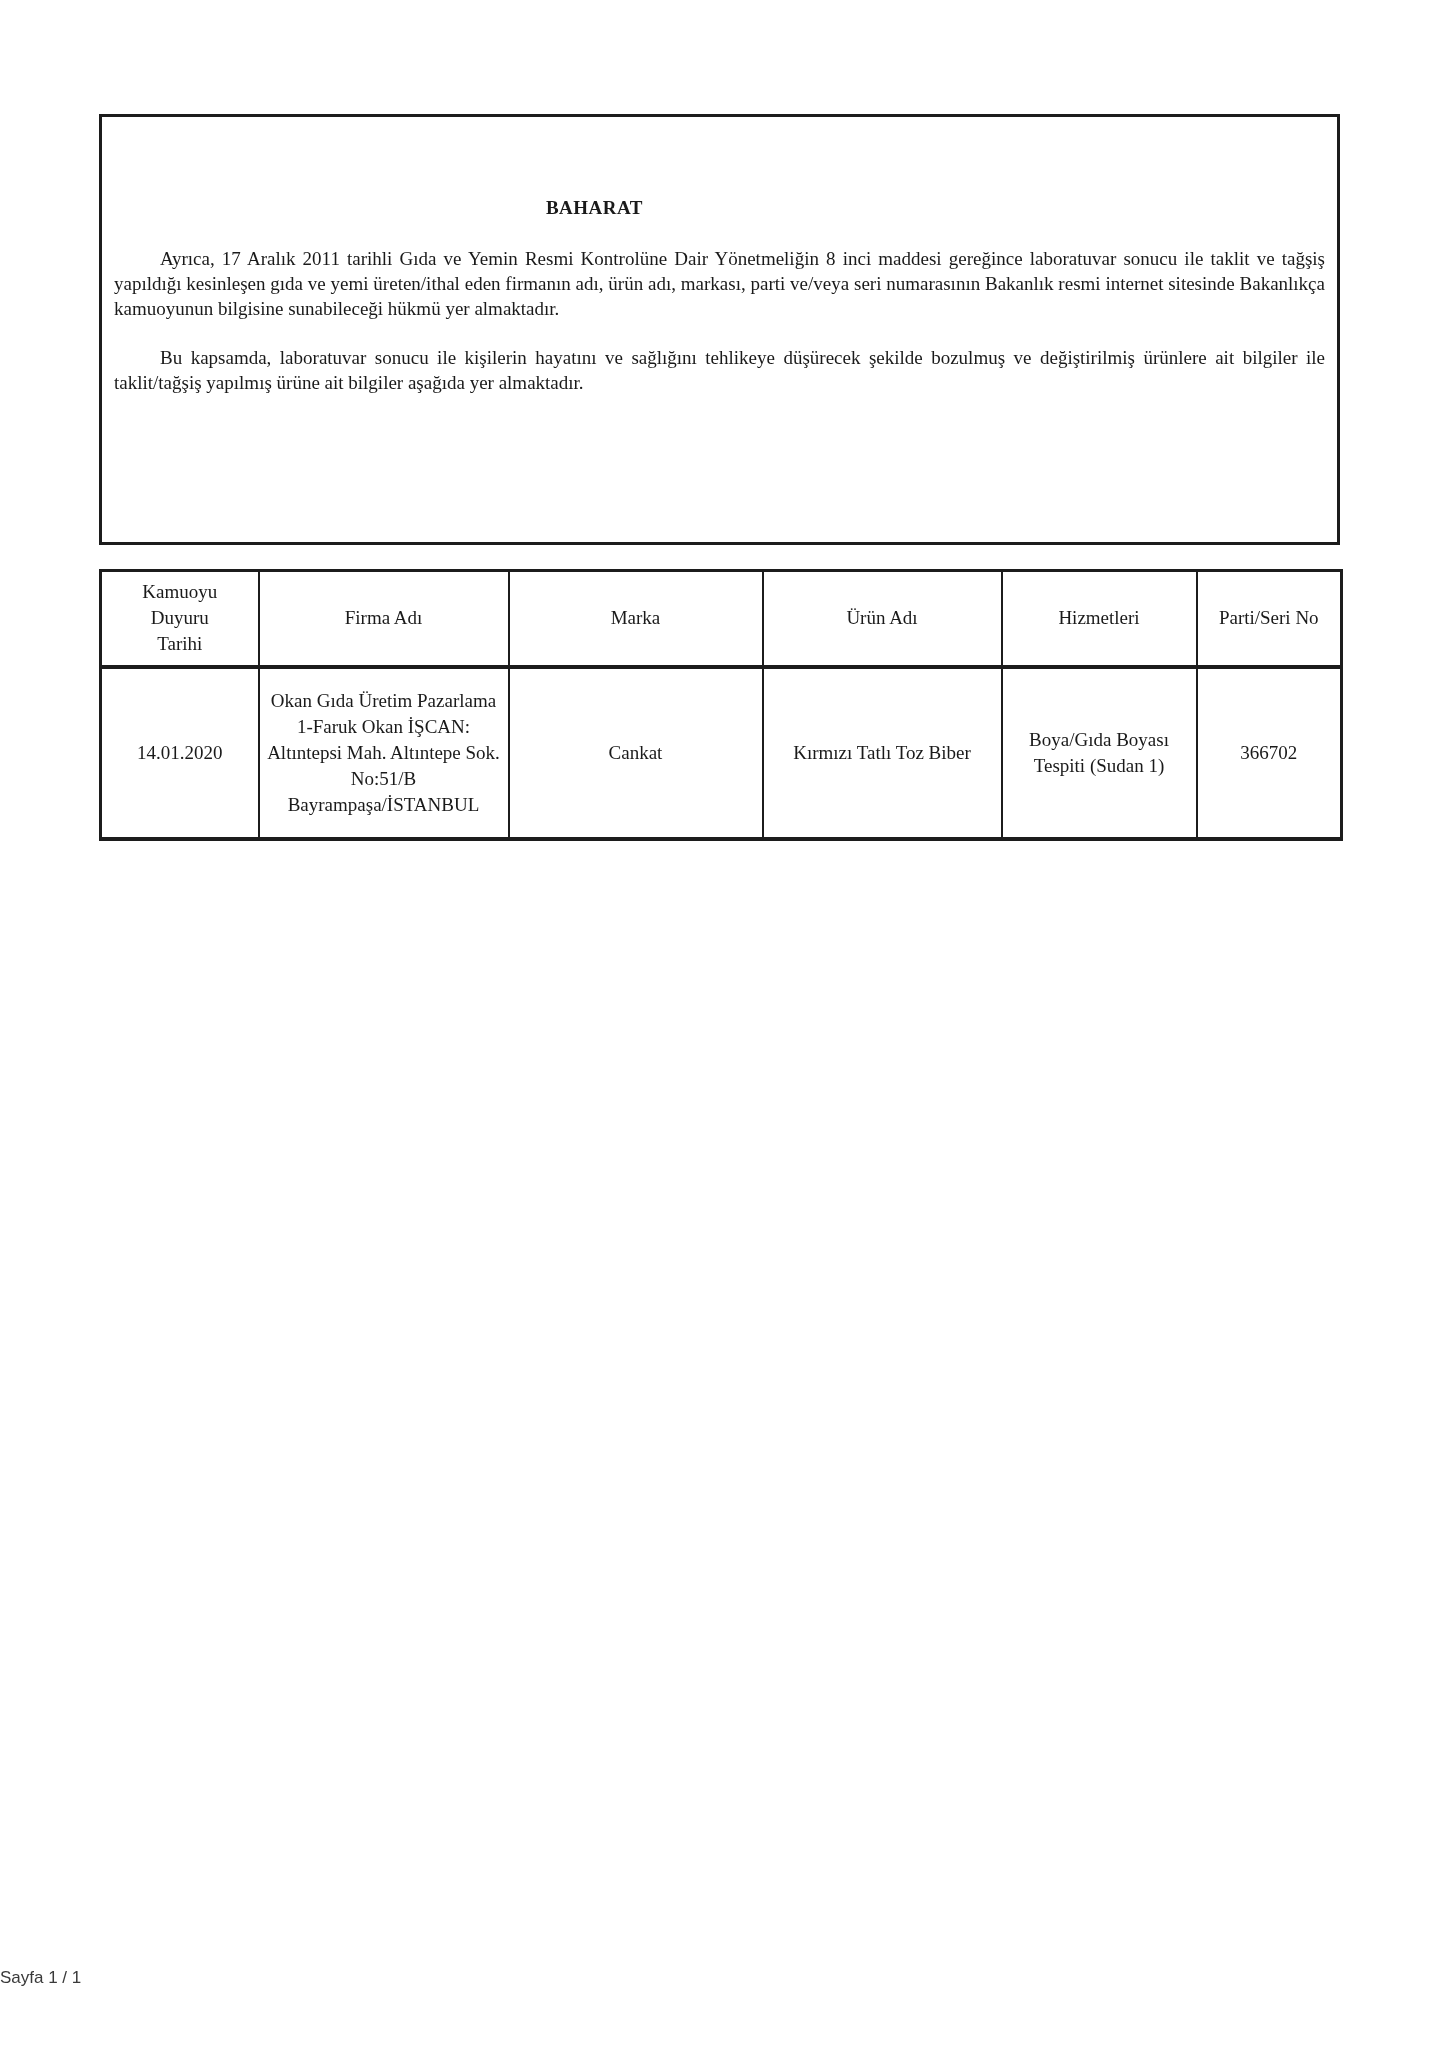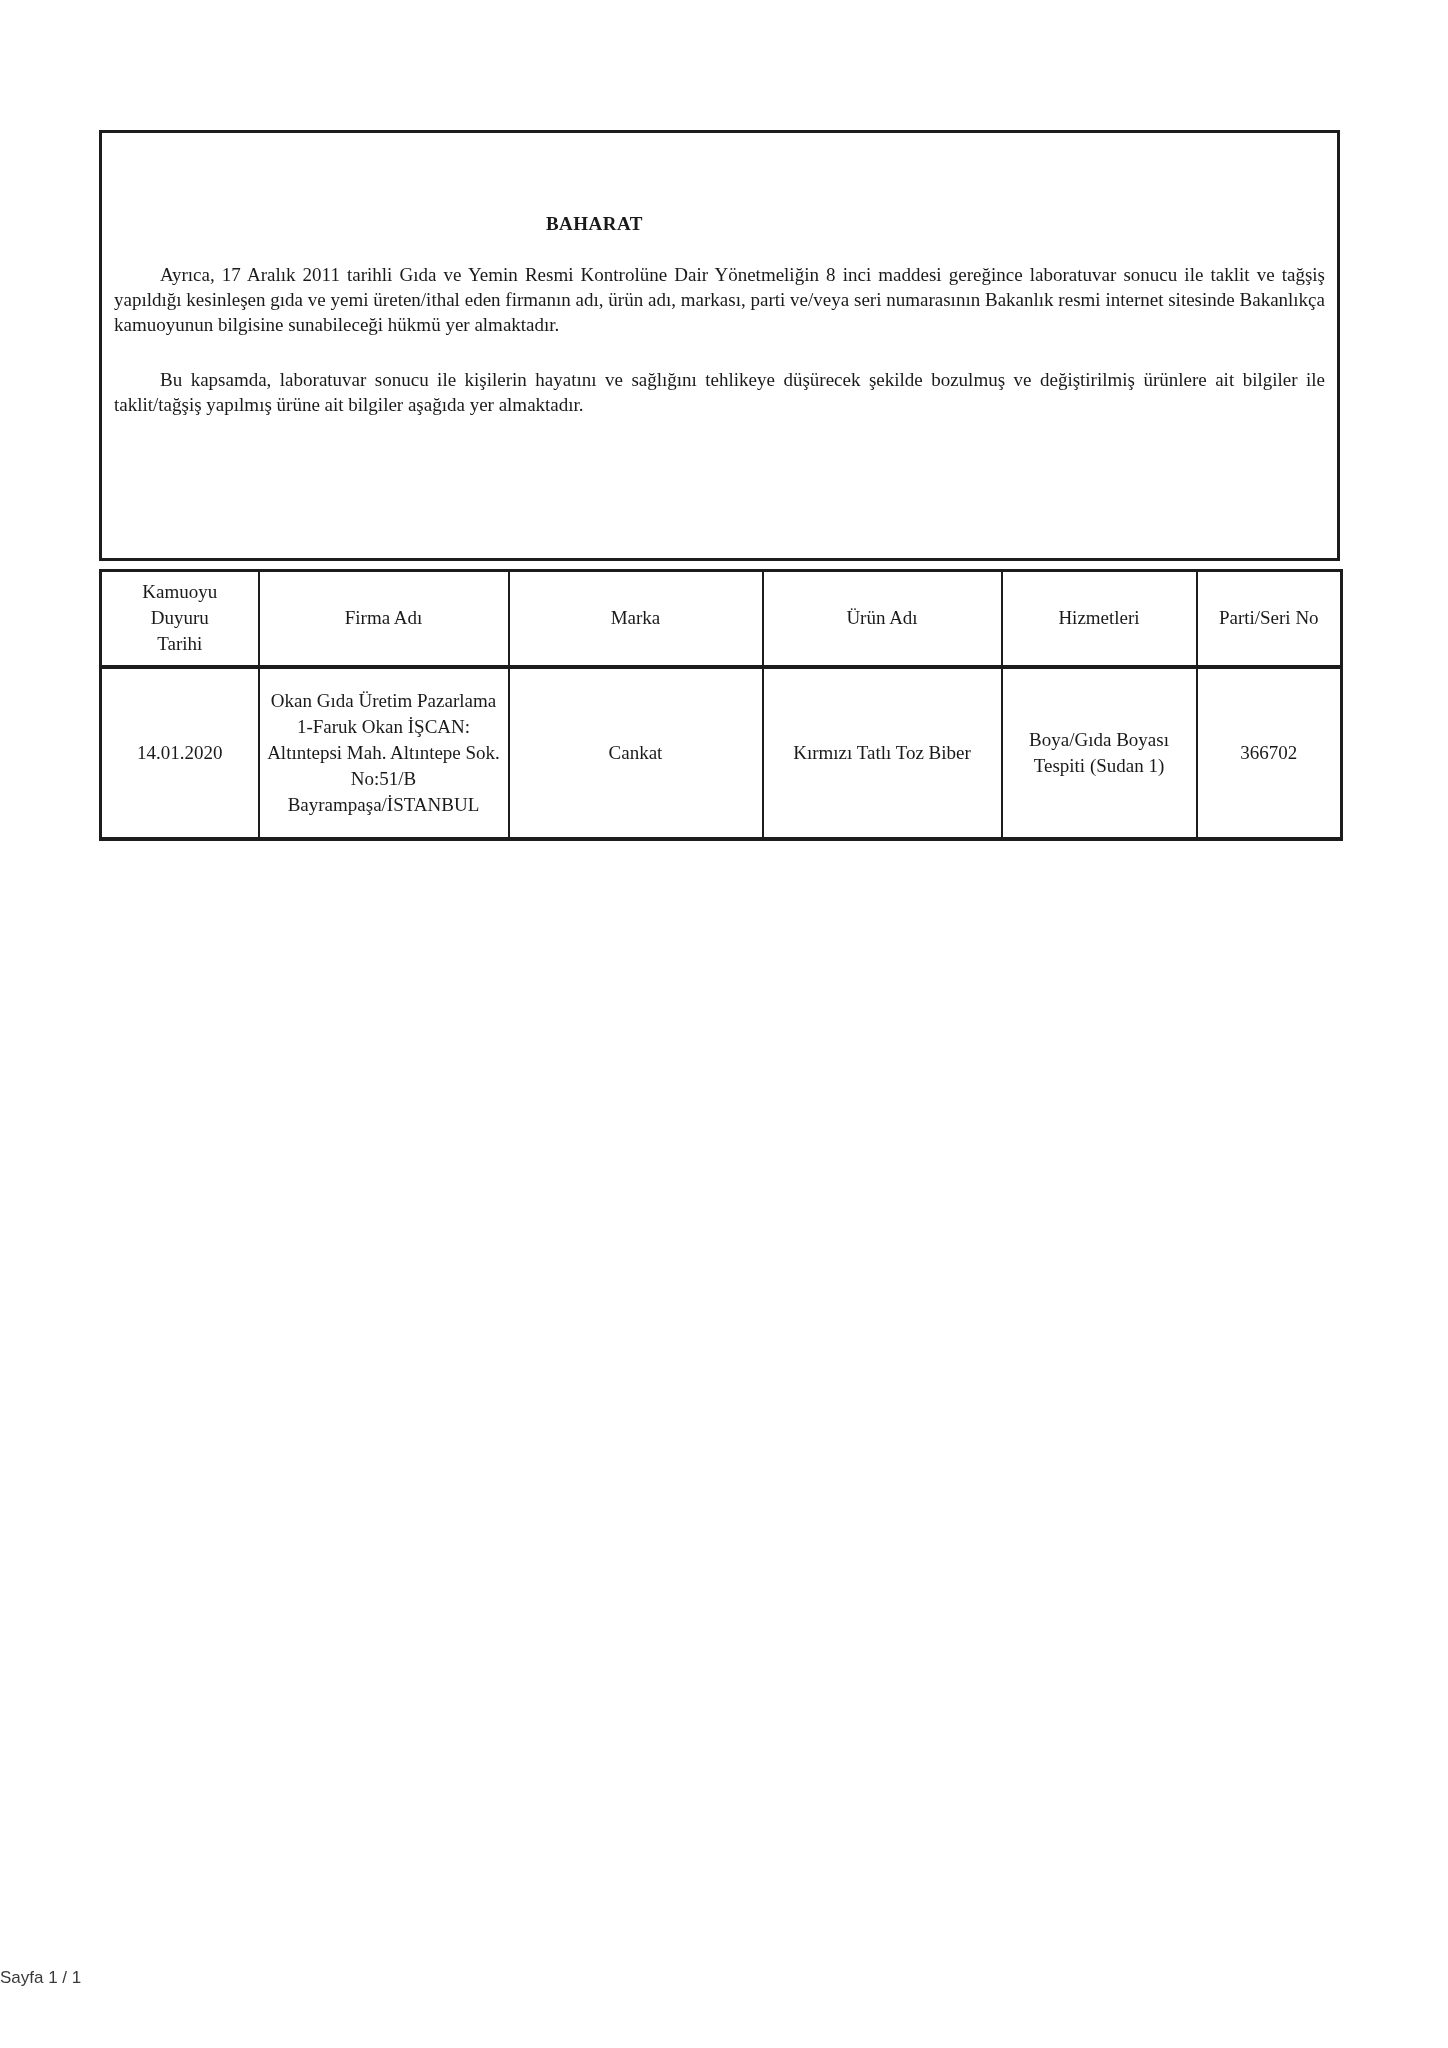--- a/index.html
+++ b/index.html
@@ -10,21 +10,21 @@
   body {
     width: 1448px;
     height: 2048px;
     position: relative;
     font-family: "Liberation Serif", serif;
     color: #1a1a1a;
   }
   .docbox {
     position: absolute;
     left: 99px;
-    top: 130px;
+    top: 114px;
     width: 1241px;
     height: 431px;
     border: 3px solid #1c1c1c;
     box-sizing: border-box;
     padding: 0 12px;
     background: #ffffff;
   }
   .doc-title {
     margin-top: 80px;
     text-align: center;
@@ -35,21 +35,21 @@
   }
   .para {
     margin: 0;
     font-size: 19px;
     line-height: 25px;
     text-align: justify;
     text-indent: 46px;
   }
   .para.p1 { margin-top: 24px; }
   .para.p2 { margin-top: 27px; }
-  .para.p3 { margin-top: 30px; }
+  .para.p3 { margin-top: 24px; }
 
   .datatable {
     position: absolute;
     left: 99px;
     top: 569px;
     width: 1241px;
     border-collapse: collapse;
     table-layout: fixed;
     border: 3px solid #1c1c1c;
     font-size: 19px;

